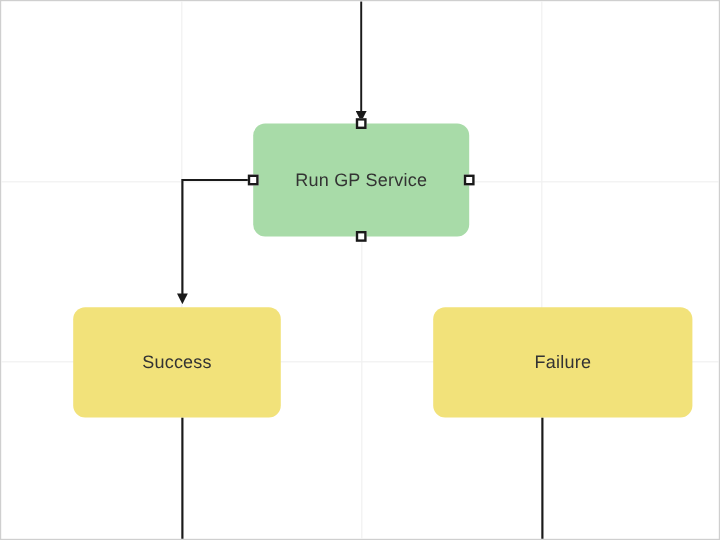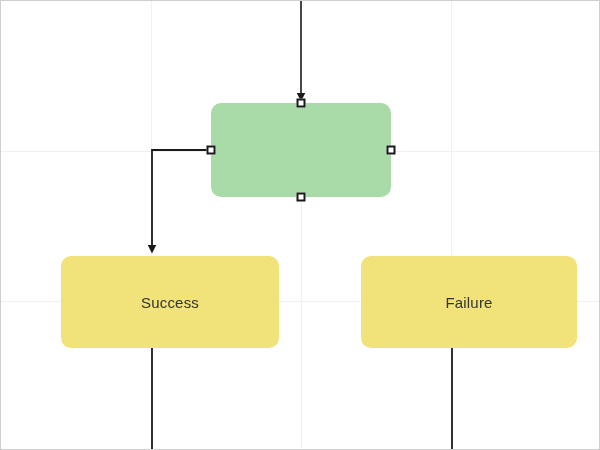--- a/index.html
+++ b/index.html
@@ -141,27 +141,28 @@
     <g>
       <path d="M 151 347 L 151 450" fill="none" stroke="#1a1a1a" stroke-width="1.8"></path>
     </g>
 
     <g>
       <path d="M 451 347 L 451 450" fill="none" stroke="#1a1a1a" stroke-width="1.8"></path>
     </g>
   </svg>
 
   <div class="node node-green" style="left:210px; top:102px; width:180px; height:94px;">
+    <span class="node-label">Run GP Service</span>
     <span class="handle handle-top"></span>
     <span class="handle handle-right"></span>
     <span class="handle handle-bottom"></span>
     <span class="handle handle-left"></span>
   </div>
 
-  <div class="node node-yellow" style="left:60px; top:255px; width:218px; height:92px;">
+  <div class="node node-yellow" style="left:60px; top:255px; width:173px; height:92px;">
     <span class="node-label">Success</span>
   </div>
 
   <div class="node node-yellow" style="left:360px; top:255px; width:216px; height:92px;">
     <span class="node-label">Failure</span>
   </div>
 
 </div>
 
 </body></html>

